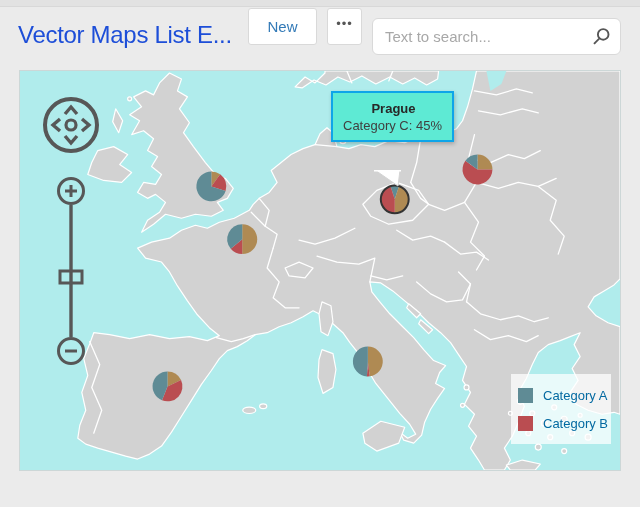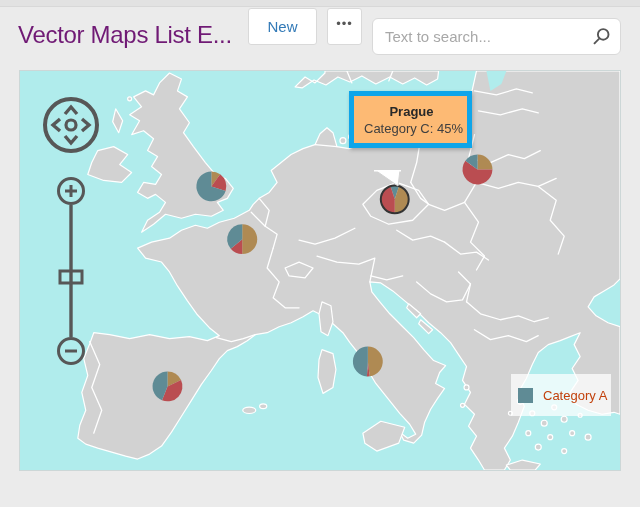--- a/index.html
+++ b/index.html
@@ -2,21 +2,21 @@
 <html><head>
 <meta charset="utf-8">
 <style>
   * { margin:0; padding:0; box-sizing:border-box; }
   html,body { width:640px; height:507px; }
   body { font-family:"Liberation Sans","DejaVu Sans",sans-serif; background:#ebebeb; }
   #page { position:relative; width:640px; height:507px; background:#ebebeb; overflow:hidden; }
   #top-strip { position:absolute; left:0; top:0; width:640px; height:7px; background:#e2e2e2; border-bottom:1px solid #d8d8d8; }
 
   
-  #page-title { position:absolute; left:18px; top:21px; width:222px; font-size:24px; color:#701a75; letter-spacing:-0.3px; white-space:nowrap; overflow:hidden; }
+  #page-title { position:absolute; left:18px; top:21px; width:222px; font-size:24px; color:#1d4ed8; letter-spacing:-0.3px; white-space:nowrap; overflow:hidden; }
   .hdr-btn { position:absolute; top:8px; height:37px; background:#fff; border:1px solid #d9d9d9; border-radius:3px; display:flex; align-items:center; justify-content:center; cursor:pointer; }
   #new-button { left:248px; width:69px; color:#337ab7; font-size:15px; }
   #overflow-button { left:327px; width:35px; color:#555; font-size:13px; letter-spacing:1px; padding-bottom:6px; }
   #search-box { position:absolute; left:372px; top:18px; width:249px; height:37px; background:#fff; border:1px solid #d9d9d9; border-radius:6px; display:flex; align-items:center; }
   #search-input { flex:1; border:none; outline:none; background:transparent; font-size:15px; color:#555; padding:0 6px 0 12px; font-family:inherit; }
   #search-input::placeholder { color:#a8a8a8; }
   #search-icon { width:20px; height:20px; margin-right:9px; flex:none; }
 
   
   #map { position:absolute; left:19px; top:70px; width:602px; height:401px; border:1px solid #ccd7d7; background:#b0ecec; }
@@ -24,30 +24,30 @@
   .land { fill:#d2d2d2; stroke:#ffffff; stroke-width:1.2; stroke-linejoin:round; }
   .cborder { fill:none; stroke:#ffffff; stroke-width:1.3; stroke-linejoin:round; stroke-linecap:round; }
   .waterpatch { fill:#b0ecec; stroke:none; }
   .ctrl { stroke:#575757; fill:none; }
 
   
   #pan-control { position:absolute; left:21px; top:24px; width:60px; height:60px; cursor:pointer; }
   #zoom-bar { position:absolute; left:35px; top:106px; width:32px; height:190px; cursor:pointer; }
 
   
-  #map-tooltip { position:absolute; left:329px; top:20px; width:123px; background:#fdba74; border:5px solid #0ea5e9; box-shadow:1px 2px 4px rgba(0,0,0,0.22); padding:7px 8px 6px 10px; z-index:5; }
+  #map-tooltip { position:absolute; left:311px; top:20px; width:123px; background:#5eead4; border:2px solid #0ea5e9; box-shadow:1px 2px 4px rgba(0,0,0,0.22); padding:7px 8px 6px 10px; z-index:5; }
   #map-tooltip .tt-title { font-weight:bold; font-size:13px; color:#282828; text-align:center; line-height:17px; }
   #map-tooltip .tt-line { font-size:13px; color:#404040; line-height:17px; white-space:nowrap; }
   #tooltip-arrow { position:absolute; left:349px; top:99px; width:36px; height:20px; z-index:6; }
 
   
   #map-legend { position:absolute; left:491px; top:303px; width:100px; background:rgba(255,255,255,0.72); padding:7px 0 7px 7px; z-index:4; }
   .legend-row { display:flex; align-items:center; height:28px; }
   .legend-swatch { width:15px; height:15px; flex:none; margin-right:10px; }
-  .legend-label { font-size:13px; color:#c2410c; white-space:nowrap; }
+  .legend-label { font-size:13px; color:#0369a1; white-space:nowrap; }
 </style>
 </head>
 <body>
 
 <div id="page">
   <div id="top-strip"></div>
 
   <div id="page-title">Vector Maps List E...</div>
   <div id="new-button" class="hdr-btn">
     <span>New</span>
@@ -221,15 +221,19 @@
     <svg id="tooltip-arrow" viewBox="0 0 36 20">
       <path d="M6,0 L29,16 L31,0" fill="#ffffff" stroke="#d4d4d4" stroke-width="1"></path>
       <rect x="5" y="0" width="27" height="1.5" fill="#ffffff"></rect>
     </svg>
 
     <div id="map-legend">
       <div class="legend-row">
         <span class="legend-swatch" style="background: rgb(95, 139, 149);"></span>
         <span class="legend-label">Category A</span>
       </div>
+      <div class="legend-row">
+        <span class="legend-swatch" style="background: rgb(186, 77, 81);"></span>
+        <span class="legend-label">Category B</span>
+      </div>
     </div>
   </div>
 </div>
 
 </body></html>

